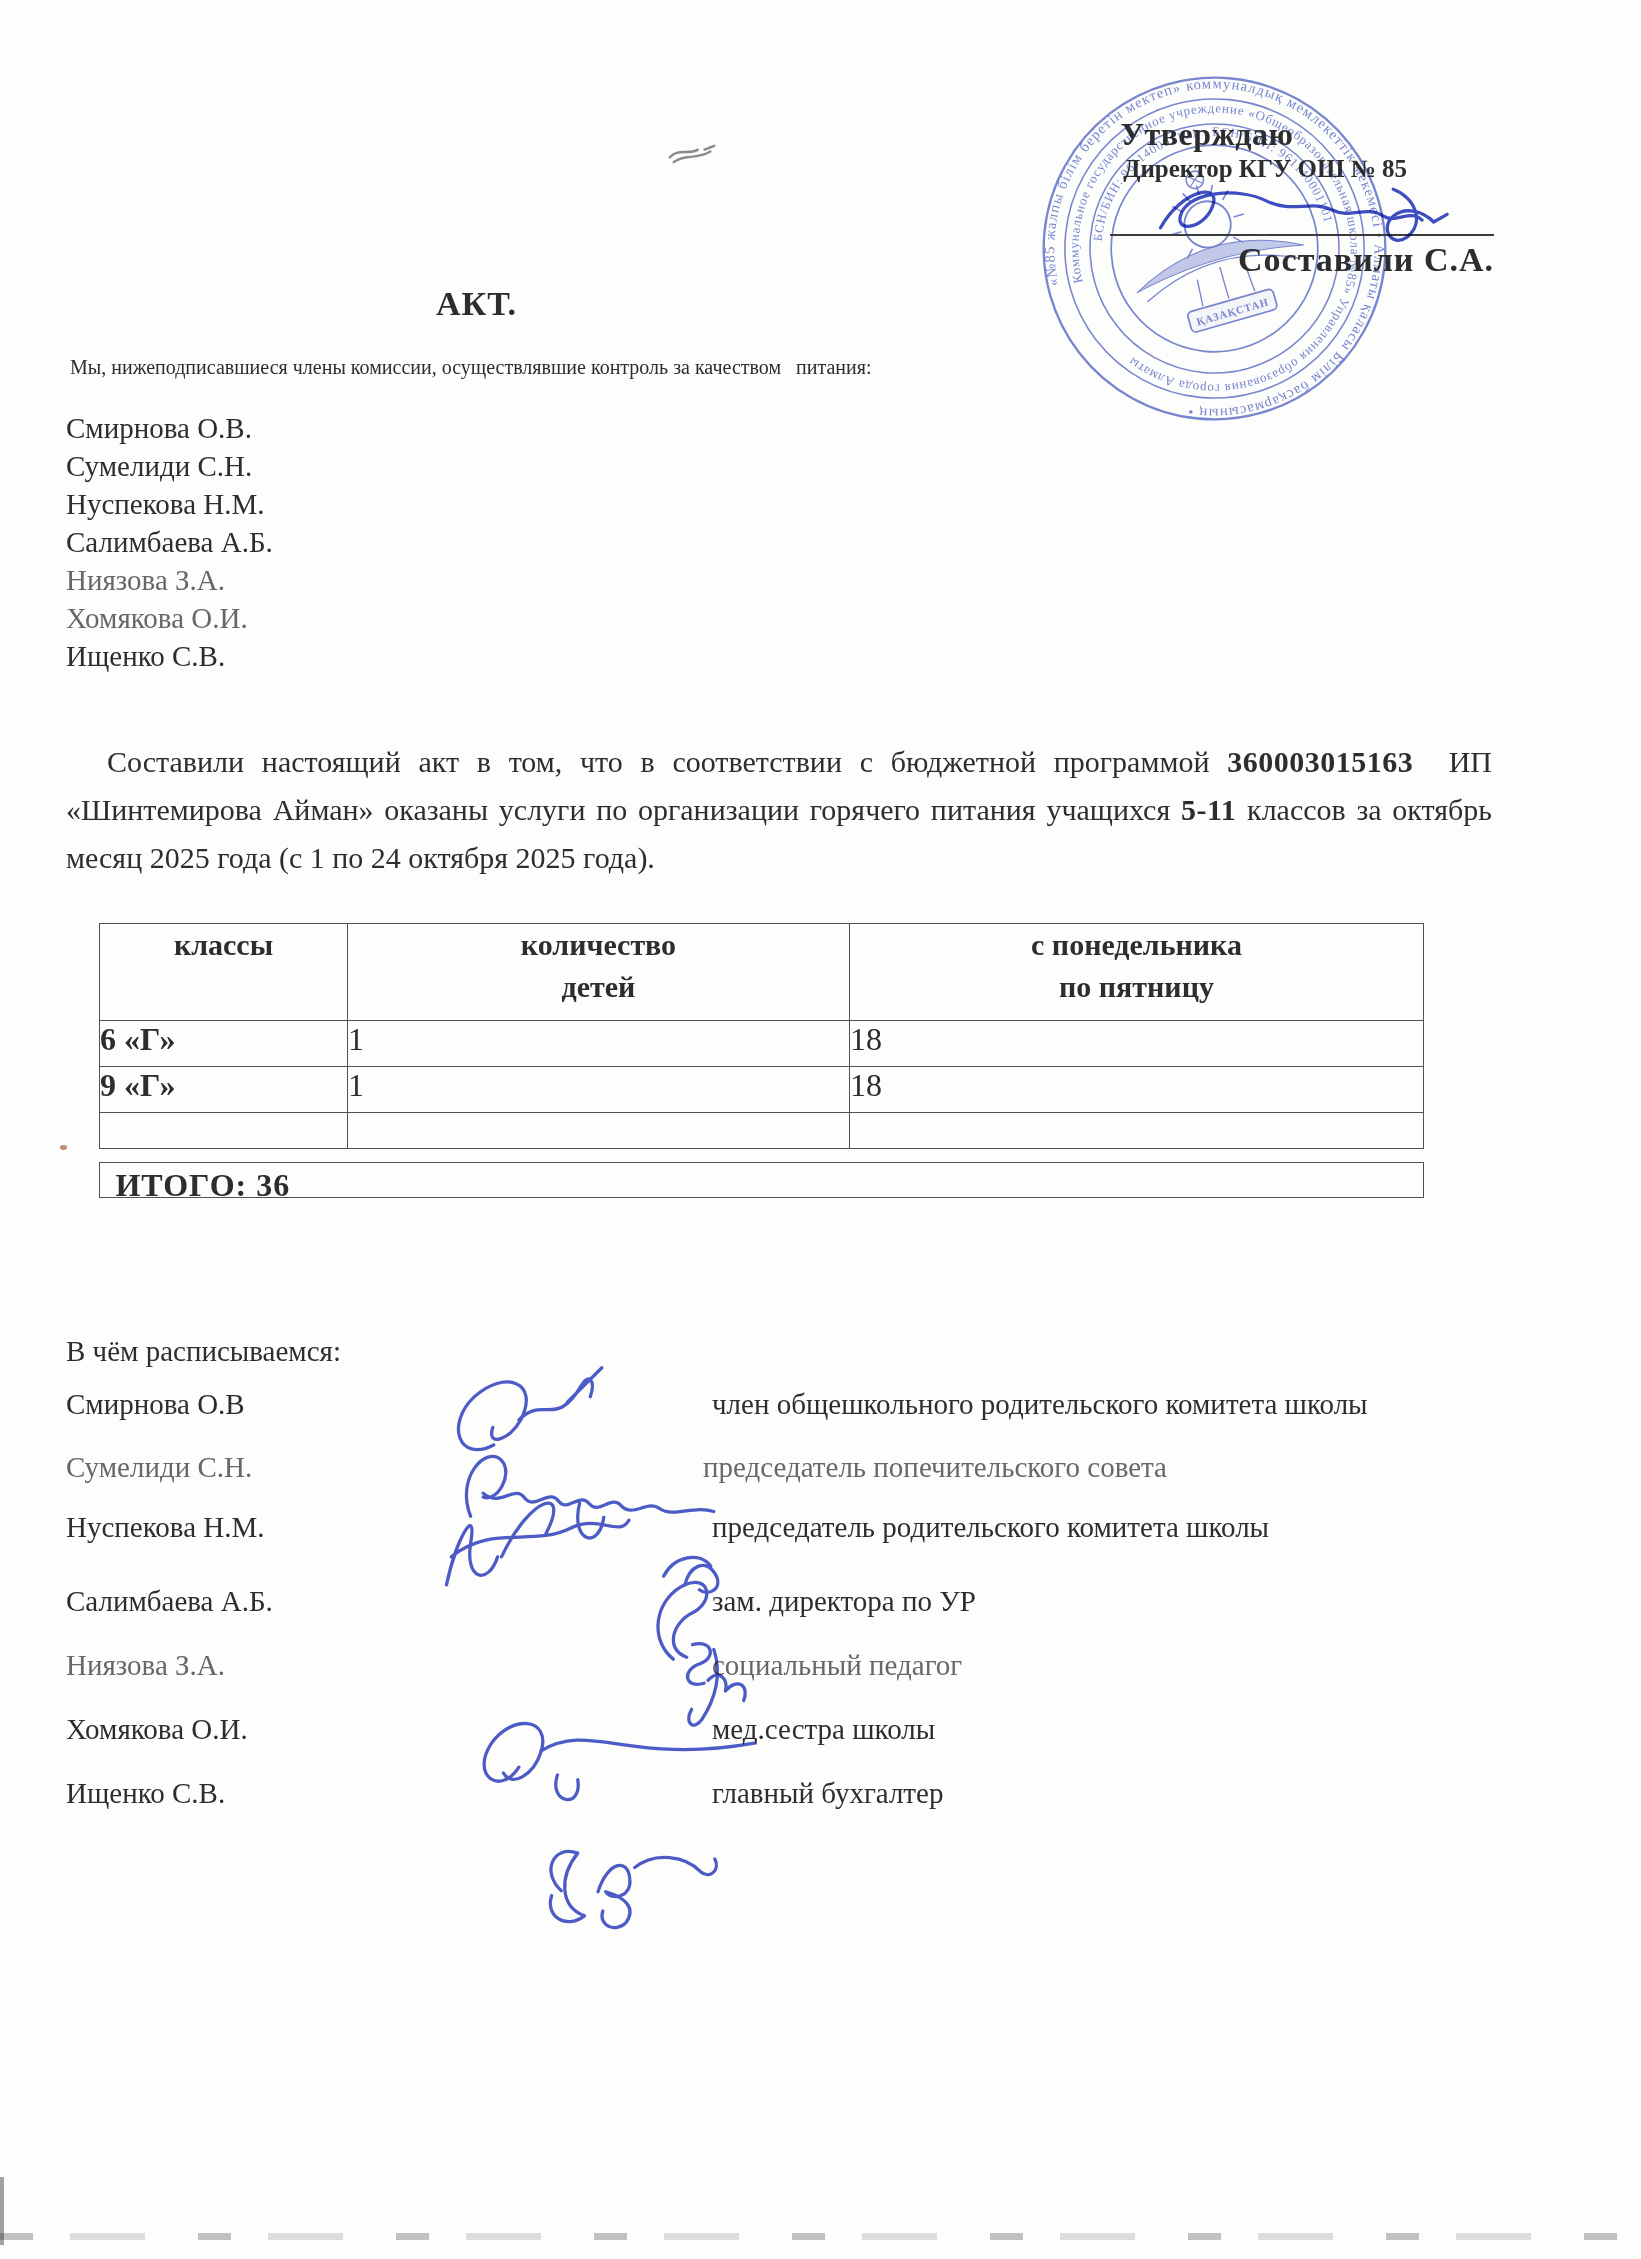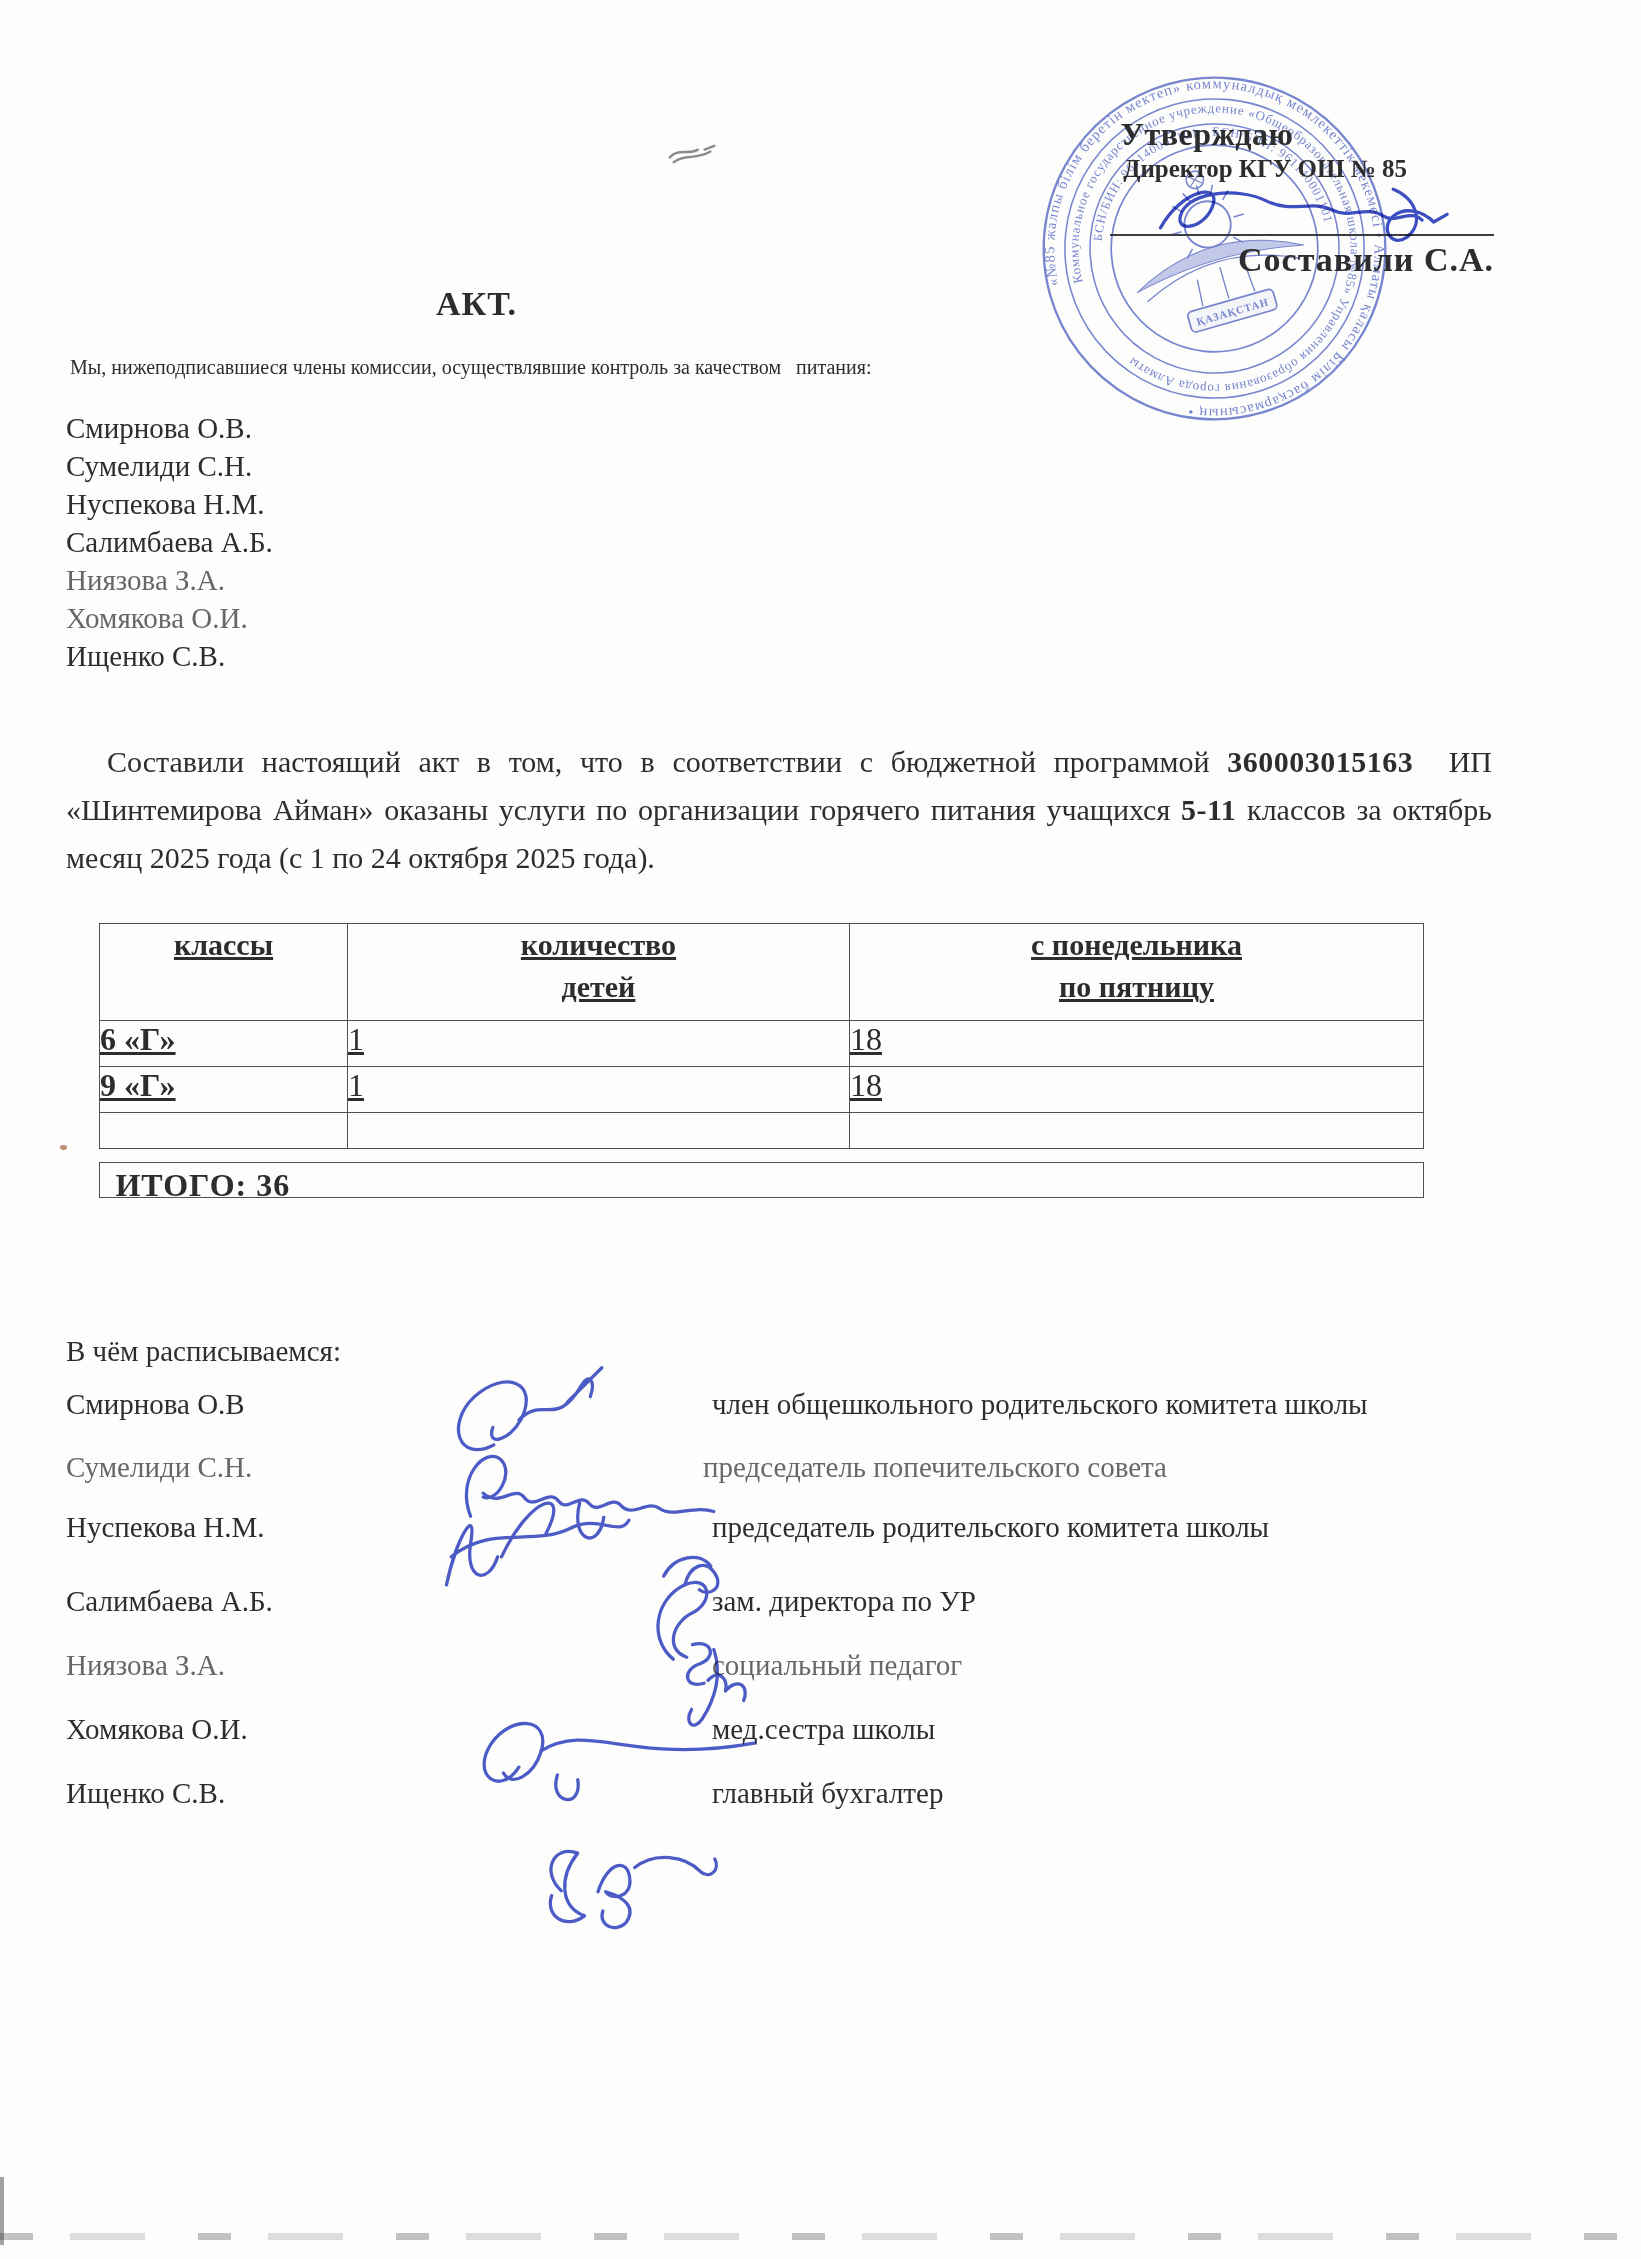--- a/index.html
+++ b/index.html
@@ -18,21 +18,21 @@
   
   .stamp{top:69px;left:1035px;width:359px;height:359px;opacity:.82;mix-blend-mode:multiply;}
   
   .act-title{top:285px;left:436px;font-size:34px;font-weight:bold;letter-spacing:1px;}
   .intro{top:348px;left:70px;width:1410px;font-size:20px;line-height:39px;}
   .members{top:409px;left:66px;font-size:29px;line-height:38px;}
   .bodypar{top:738px;left:66px;width:1426px;font-size:30px;line-height:48px;text-align:justify;text-indent:41px;}
   .bodypar b{letter-spacing:0.5px;}
   
   .tblwrap{top:923px;left:99px;width:1325px;}
-  table.grid{border-collapse:collapse;width:1325px;table-layout:fixed;text-decoration:underline;}
+  table.grid{border-collapse:collapse;width:1325px;table-layout:fixed;}
   table.grid td,table.grid th{border:1.9px solid #515155;padding:0;vertical-align:top;}
   th.h{font-size:30px;font-weight:bold;text-align:center;padding-top:7.7px;height:96px;white-space:pre-line;line-height:42px;}
   td.v{font-size:32px;height:45px;vertical-align:middle;}
   td.cls{font-weight:bold;}
   td.emptyrow{height:35px;}
   .total-box{top:1162px;left:99px;width:1325px;height:36px;border:1.9px solid #515155;
     font-size:32px;font-weight:bold;line-height:44px;padding-left:15.4px;box-sizing:border-box;letter-spacing:1px;}
   
   .sign-head{top:1335px;left:66px;font-size:29px;}
   .sigrow{left:0;width:1390px;height:42px;font-size:29px;}

